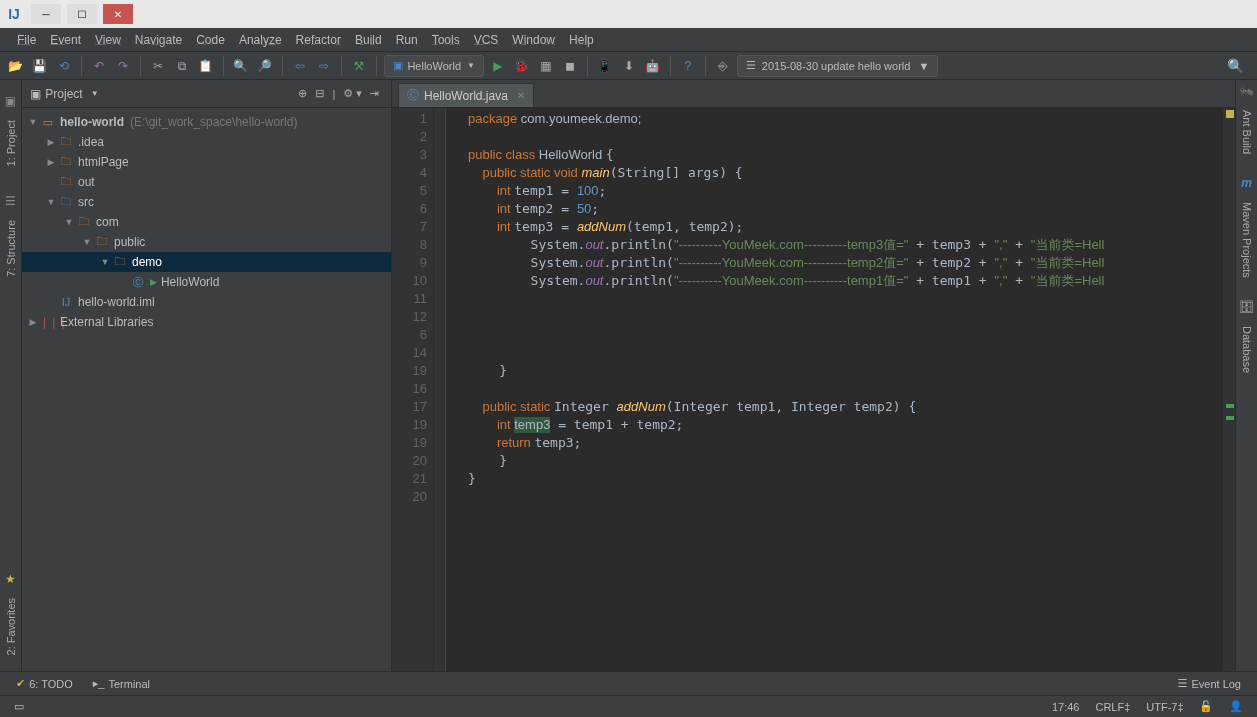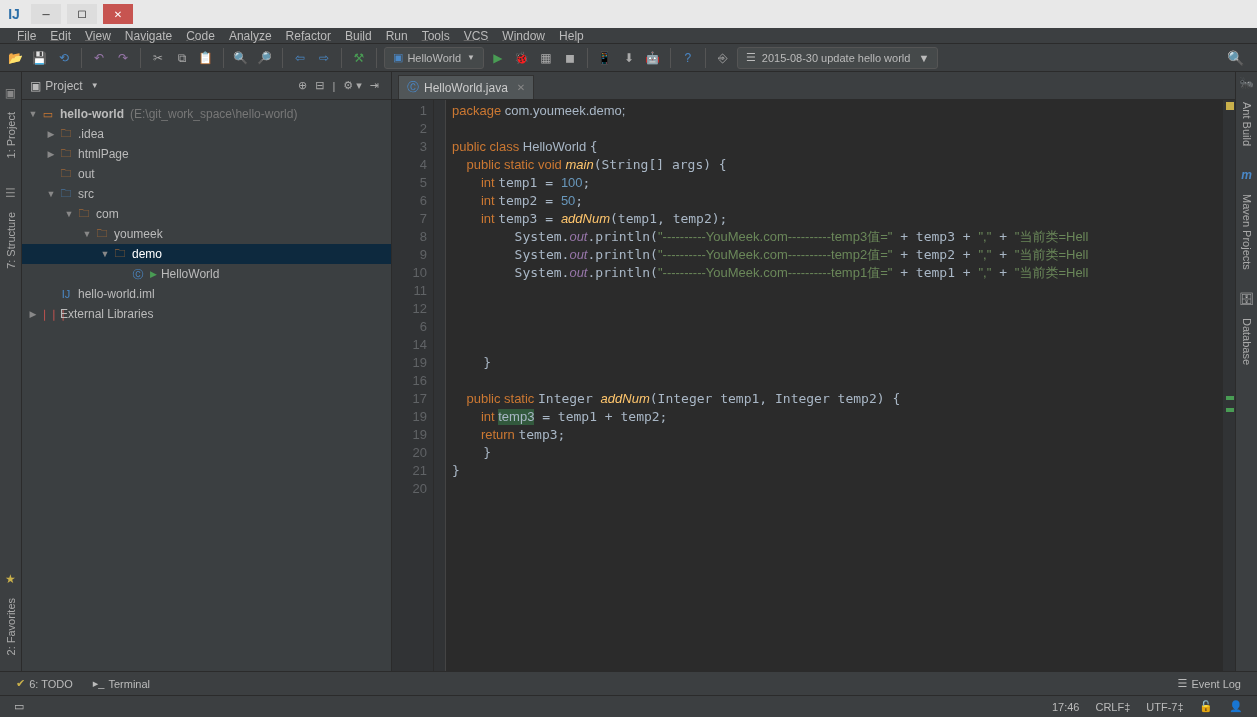--- a/index.html
+++ b/index.html
@@ -7,21 +7,21 @@
 
 
 .titlebar { height:28px; background:#e8e8e8; display:flex; align-items:center; color:#000; }
 .titlebar .logo { width:28px; height:28px; display:flex; align-items:center; justify-content:center; font-weight:bold; color:#2b6ea8; font-size:14px; }
 .titlebar .title { flex:1; font-size:12px; padding-left:140px; }
 .titlebar .winbtns { display:flex; }
 .titlebar .winbtn { width:30px; height:20px; display:flex; align-items:center; justify-content:center; font-size:10px; margin:0 3px; background:#ddd; }
 .titlebar .winbtn.close { background:#c75450; color:#fff; }
 
 
-.menubar { height:16px; background:#3c3f41; display:flex; align-items:center; padding:0 10px; border-bottom:1px solid #2b2b2b; }
+.menubar { height:24px; background:#3c3f41; display:flex; align-items:center; padding:0 10px; border-bottom:1px solid #2b2b2b; }
 .menubar .mitem { padding:0 7px; text-decoration:underline; text-decoration-color:#666; text-underline-offset:0px; color:#bbb; cursor:pointer; }
 
 
 .toolbar { height:28px; background:#3c3f41; display:flex; align-items:center; padding:0 6px; border-bottom:1px solid #2b2b2b; gap:4px; }
 .tool { width:20px; height:20px; display:flex; align-items:center; justify-content:center; cursor:pointer; color:#aaa; font-size:12px; }
 .tool.sep { border-left:1px solid #555; width:1px; margin:0 3px; }
 .runcfg { height:22px; background:#45494a; border:1px solid #555; padding:0 8px; display:flex; align-items:center; font-size:11px; border-radius:3px; }
 .runcfg .tri { margin-left:6px; font-size:8px; }
 .histbox { height:22px; background:#45494a; border:1px solid #555; padding:0 8px; display:flex; align-items:center; font-family:monospace; font-size:11px; border-radius:3px; }
 .toolbar .flex { flex:1; }
@@ -52,21 +52,21 @@
 .dim { color:#777; }
 
 
 .editorarea { flex:1; display:flex; flex-direction:column; background:#2b2b2b; }
 .tabrow { height:28px; background:#3c3f41; border-bottom:1px solid #2b2b2b; display:flex; align-items:flex-end; padding-left:6px; }
 .tab { height:24px; background:#515658; border:1px solid #323232; border-bottom:none; padding:0 8px; display:flex; align-items:center; font-size:12px; gap:5px; color:#ccc; }
 .tab .close { font-size:10px; margin-left:4px; color:#888; cursor:pointer; }
 .codewrap { flex:1; display:flex; overflow:hidden; position:relative; }
 .gutter { background:#313335; width:42px; text-align:right; padding:2px 6px 2px 2px; font-family:Consolas,monospace; font-size:13px; color:#606366; line-height:18px; border-right:1px solid #2b2b2b; }
 .foldg { width:12px; background:#313335; border-right:1px solid #444; }
-.code { flex:1; font-family:Consolas,monospace; font-size:13px; line-height:18px; padding:2px 0 2px 6px; color:#a9b7c6; white-space:pre; overflow:hidden; }
+.code { flex:1; font-family:Consolas,monospace; font-size:13px; line-height:18px; padding:2px 0 2px 6px; color:#a9b7c6; white-space:pre; overflow:hidden;margin-left:16px; }
 .kw { color:#cc7832; }
 .str { color:#6a8759; }
 .num { color:#6897bb; }
 .fn { color:#ffc66d; font-style:italic; }
 .fld { color:#9876aa; font-style:italic; }
 .cls { color:#a9b7c6; }
 .hl { background:#32593d; border-bottom:1px solid #32593d; }
 
 .rightmark { width:12px; background:#313335; position:relative; }
 .rightmark .mk { position:absolute; right:1px; width:8px; height:8px; }
@@ -91,21 +91,21 @@
   <div class="logo">IJ</div>
   <div class="winbtns">
     <div class="winbtn">─</div>
     <div class="winbtn">☐</div>
     <div class="winbtn close">✕</div>
   </div>
 </div>
 
 <div class="menubar">
   <span class="mitem">File</span>
-  <span class="mitem">Edit</span>
+  <span class="mitem">Event</span>
   <span class="mitem">View</span>
   <span class="mitem">Navigate</span>
   <span class="mitem">Code</span>
   <span class="mitem">Analyze</span>
   <span class="mitem">Refactor</span>
   <span class="mitem">Build</span>
   <span class="mitem">Run</span>
   <span class="mitem">Tools</span>
   <span class="mitem">VCS</span>
   <span class="mitem">Window</span>
@@ -214,21 +214,21 @@
         <span>src</span>
       </div>
       <div class="tnode" style="padding-left:40px">
         <span class="arrow">▼</span>
         <span class="ic folder-ic">🗀</span>
         <span>com</span>
       </div>
       <div class="tnode" style="padding-left:58px">
         <span class="arrow">▼</span>
         <span class="ic folder-ic">🗀</span>
-        <span>youmeek</span>
+        <span>public</span>
       </div>
       <div class="tnode sel" style="padding-left:76px">
         <span class="arrow">▼</span>
         <span class="ic folder-ic">🗀</span>
         <span>demo</span>
       </div>
       <div class="tnode" style="padding-left:108px">
         <span class="ic" style="color:#4a88c7">Ⓒ</span>
         <span style="color:#499c54;font-size:9px;margin-right:4px">▶</span>
         <span>HelloWorld</span>

